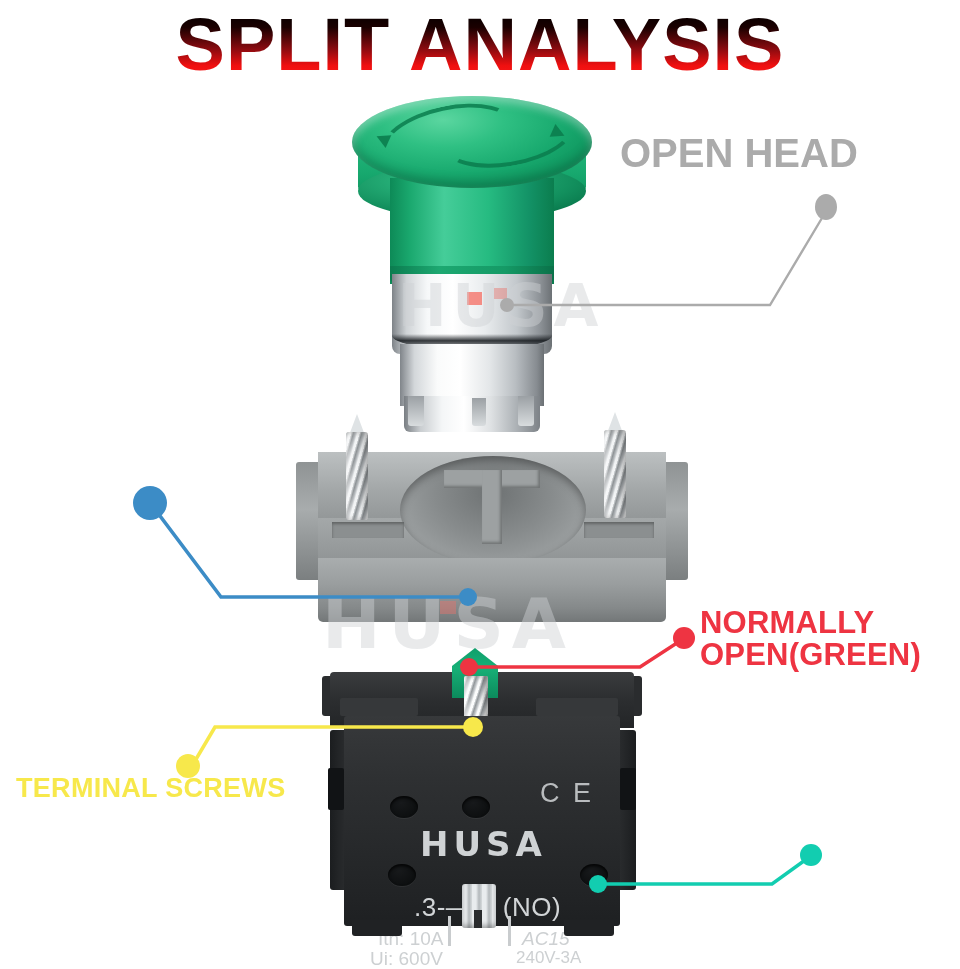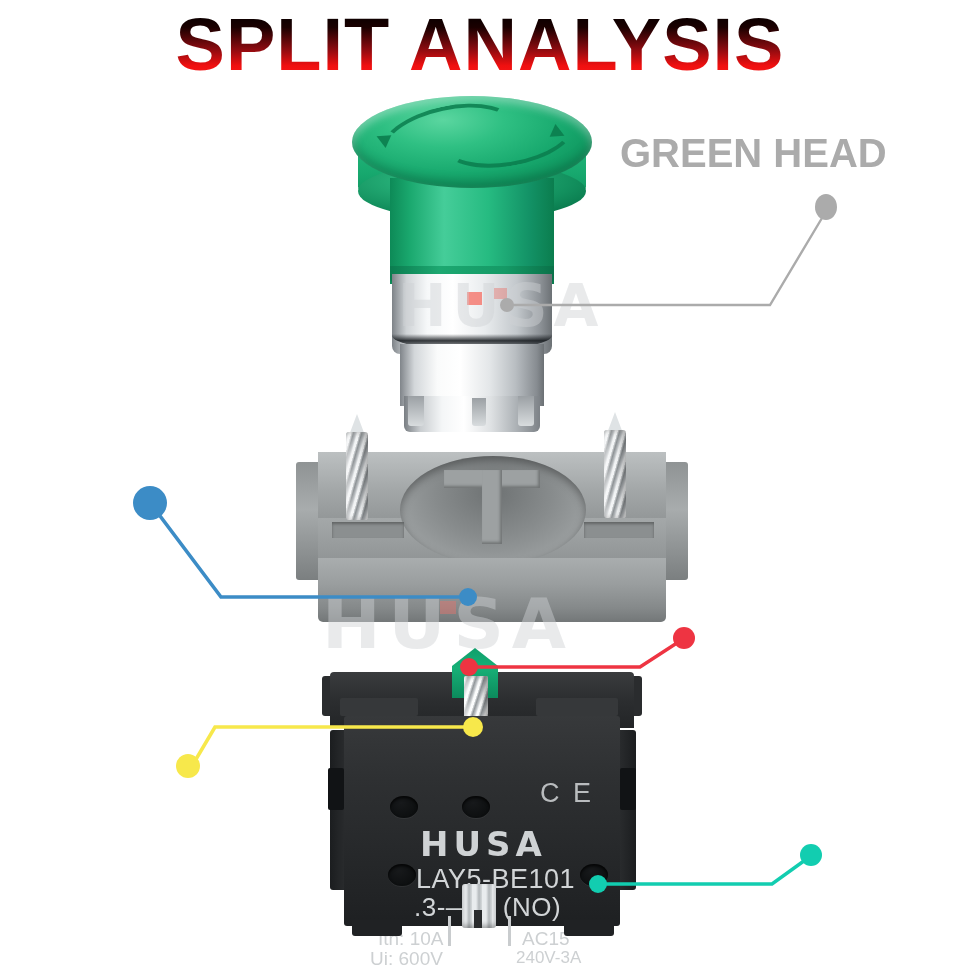--- a/index.html
+++ b/index.html
@@ -183,21 +183,21 @@
 
   
   .bt{position:absolute;color:#c9ccce;font-family:"Liberation Sans",sans-serif;white-space:nowrap;}
   #bt-ce{left:196px;top:62px;font-size:27px;color:#b9bcbe;letter-spacing:3px;font-weight:300;}
   #bt-husa{left:76px;top:108px;font-size:34px;font-weight:bold;letter-spacing:5px;color:#cfd2d4;font-family:"DejaVu Sans",sans-serif;}
   #bt-model{left:72px;top:148px;font-size:27px;color:#d2d5d7;letter-spacing:.5px;}
   #bt-contact{left:70px;top:176px;font-size:26px;color:#d2d5d7;letter-spacing:.5px;}
   #bt-l1{left:34px;top:212px;font-size:19px;color:#cdd0d2;}
   #bt-l2{left:26px;top:232px;font-size:19px;color:#cdd0d2;}
   #bt-l3{left:26px;top:252px;font-size:19px;color:#cdd0d2;}
-  #bt-r1{left:178px;top:212px;font-size:19px;color:#cdd0d2;}
+  #bt-r1{left:178px;top:212px;font-size:19px;color:#cdd0d2;font-style:italic;}
   #bt-r2{left:172px;top:232px;font-size:17px;color:#cdd0d2;}
   #bt-r3{left:166px;top:252px;font-size:19px;color:#cdd0d2;}
   .nc-line{position:absolute;background:#c9ccce;}
   #nc-v1{left:104px;top:200px;width:3px;height:30px;}
   #nc-v2{left:164px;top:200px;width:3px;height:30px;}
 </style>
 </head>
 <body>
 
 <div id="stage">
@@ -268,21 +268,20 @@
     <div class="blk-sideL"></div>
     <div class="blk-sideR"></div>
     <div class="blk-body">
       <div class="dimple" id="dm1"></div>
       <div class="dimple" id="dm2"></div>
       <div class="dimple" id="dm3"></div>
       <div class="dimple" id="dm4"></div>
 
       <div class="bt" id="bt-ce">C E</div>
       <div class="bt" id="bt-husa">HUSA</div>
-      <div class="bt" id="bt-model">LAY5-BE101</div>
       <div class="bt" id="bt-contact">.3-—.4 (NO)</div>
 
       <div class="nc-line" id="nc-v1"></div>
       <div class="nc-line" id="nc-v2"></div>
 
       <div class="bt" id="bt-l1">Ith: 10A</div>
       <div class="bt" id="bt-l2">Ui: 600V</div>
       <div class="bt" id="bt-l3">Uimp: 6kV</div>
       <div class="bt" id="bt-r1">AC15</div>
       <div class="bt" id="bt-r2">240V-3A</div>
@@ -322,15 +321,18 @@
       <circle cx="473" cy="727" r="10" fill="#f7e84b"></circle>
     </g>
 
     <g>
       <polyline points="600,884 772,884 808,858" fill="none" stroke="#12cdb0" stroke-width="3.4"></polyline>
       <circle cx="598" cy="884" r="9" fill="#12cdb0"></circle>
       <circle cx="811" cy="855" r="11" fill="#12cdb0"></circle>
     </g>
   </svg>
 
-  <div class="lbl" id="lbl-metal-head">GREEN HEAD</div>
+  <div class="lbl" id="lbl-metal-head">OPEN HEAD</div>
+  <div class="lbl" id="lbl-no">NORMALLY
+OPEN(GREEN)</div>
+  <div class="lbl" id="lbl-screws">TERMINAL SCREWS</div>
 
 </div>
 
 </body></html>

